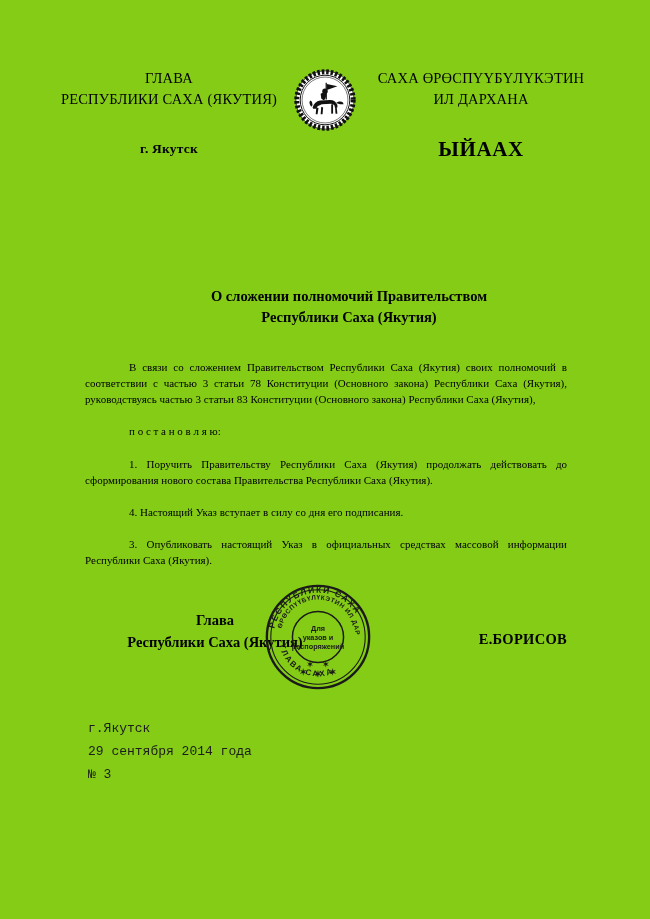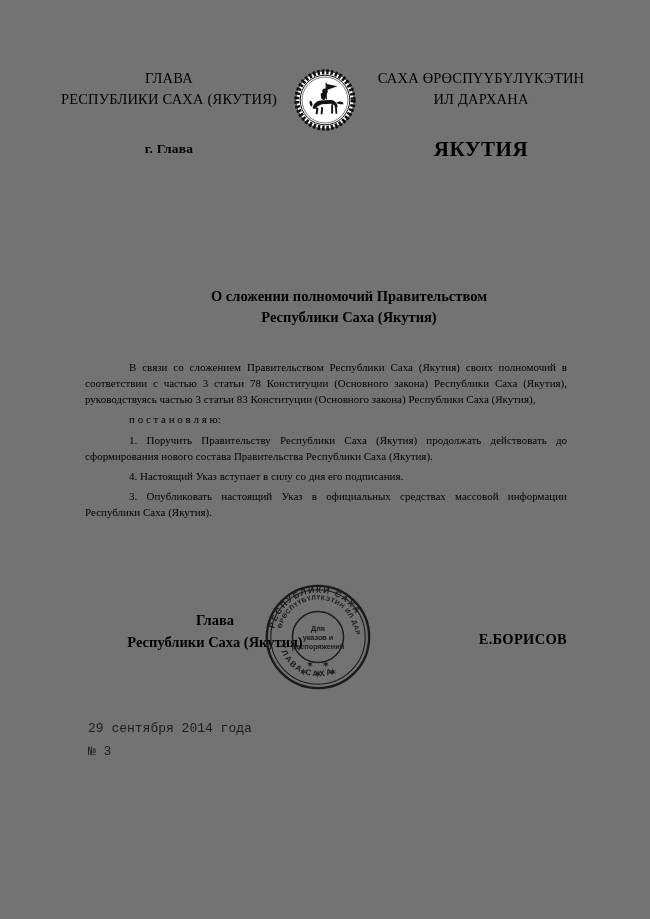--- a/index.html
+++ b/index.html
@@ -4,21 +4,21 @@
 <style>
   html, body {
     margin: 0;
     padding: 0;
     background: #ffffff;
   }
   .page {
     position: relative;
     width: 650px;
     height: 919px;
-    background: #737373;
+    background: #84cc16;
     font-family: "Liberation Serif", "DejaVu Serif", serif;
     color: #000000;
     overflow: hidden;
   }
 
   
   .header {
     position: absolute;
     top: 68px;
     left: 0;
@@ -78,21 +78,21 @@
     width: 482px;
     font-size: 11px;
     line-height: 1.47;
   }
   .para {
     text-align: justify;
     text-justify: inter-word;
     text-indent: 44px;
     margin: 0;
   }
-  .para + .para { margin-top: 4px; }
+  .para + .para { margin-top: 16px; }
 
   
   .signature {
     position: absolute;
     top: 610px;
     left: 85px;
     width: 482px;
     display: flex;
     justify-content: space-between;
     align-items: flex-start;
@@ -133,21 +133,21 @@
 </head>
 <body>
 
 <div class="page">
 
   <div class="header">
 
     <div class="header-col left">
       <div>ГЛАВА</div>
       <div>РЕСПУБЛИКИ САХА (ЯКУТИЯ)</div>
-      <div class="place-line">г. Глава</div>
+      <div class="place-line">г. Якутск</div>
     </div>
 
     <div class="header-emblem">
       <svg class="emblem-svg" width="62" height="62" viewBox="0 0 100 100">
         <circle cx="50" cy="50" r="47" fill="#ffffff" stroke="#111111" stroke-width="1.2"></circle>
         <circle cx="50" cy="50" r="45.5" fill="none" stroke="#111111" stroke-width="8" stroke-dasharray="4.2 3.0"></circle>
         <circle cx="50" cy="50" r="40" fill="#ffffff" stroke="#111111" stroke-width="1.6"></circle>
         <circle cx="50" cy="50" r="37" fill="none" stroke="#111111" stroke-width="0.9"></circle>
         <g fill="#111111">
           <path d="M30 62 C32 56 36 52 42 51 L58 50 C64 50 68 53 70 58 L70 62 L66 62 L65 58 L60 56 L45 57 L38 60 L36 64 L31 64 Z"></path>
@@ -162,21 +162,21 @@
           <path d="M46 50 C46 44 48 40 51 38 L52 41 C50 44 49 47 49 50 Z"></path>
           <circle cx="50" cy="36" r="4.4"></circle>
           <path d="M43 40 L47 38 L52 43 L50 49 L44 48 Z"></path>
         </g>
       </svg>
     </div>
 
     <div class="header-col right">
       <div>САХА ӨРӨСПҮҮБҮЛҮКЭТИН</div>
       <div>ИЛ ДАРХАНА</div>
-      <div class="doc-type">ЯКУТИЯ</div>
+      <div class="doc-type">ЫЙААХ</div>
     </div>
 
   </div>
 
   <div class="doc-title">
     <div>О сложении полномочий Правительством</div>
     <div>Республики Саха (Якутия)</div>
   </div>
 
   <div class="body-block">
@@ -219,17 +219,18 @@
       <text x="60" y="72" text-anchor="middle" font-size="7.4">распоряжений</text>
       <text x="45" y="99" text-anchor="middle" font-size="9">✶</text>
       <text x="60" y="101" text-anchor="middle" font-size="9">✶</text>
       <text x="75" y="99" text-anchor="middle" font-size="9">✶</text>
       <text x="52" y="90" text-anchor="middle" font-size="8">✶</text>
       <text x="68" y="90" text-anchor="middle" font-size="8">✶</text>
     </g>
   </svg>
 
   <div class="footer">
+    <div>г.Якутск</div>
     <div>29 сентября 2014 года</div>
     <div>№ 3</div>
   </div>
 
 </div>
 
 </body></html>

